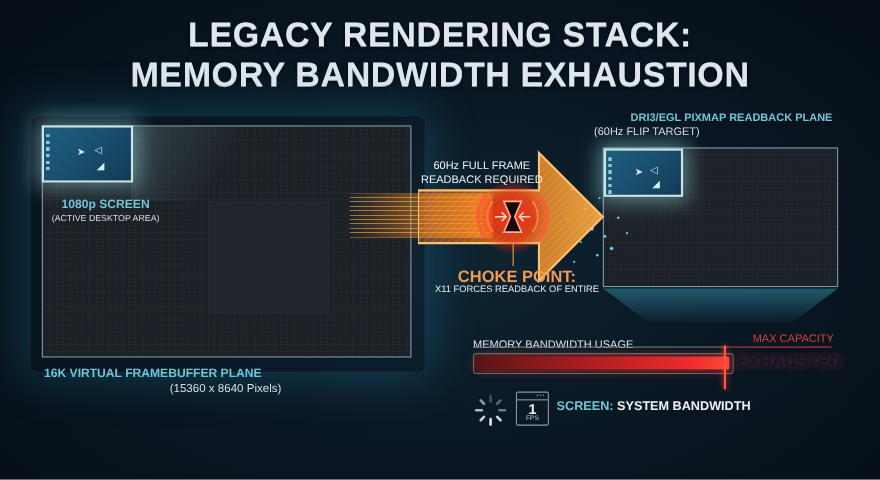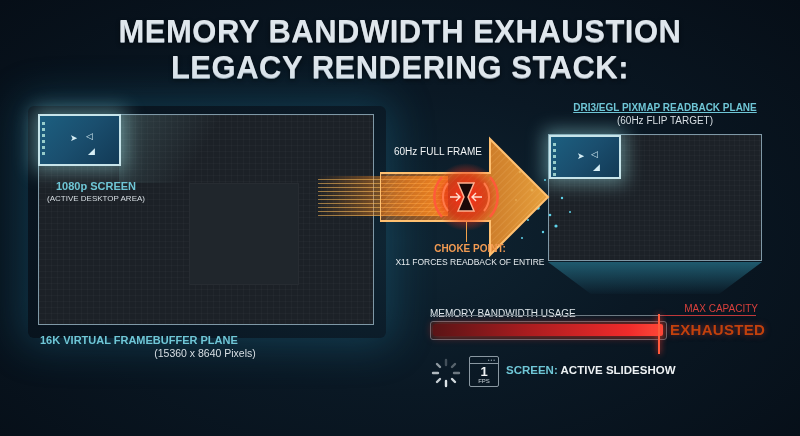--- a/index.html
+++ b/index.html
@@ -60,26 +60,26 @@
   .stream {
     position:absolute; left: 318px; top: 176px; width: 130px; height: 40px;
     background:
       repeating-linear-gradient(0deg, rgba(255,190,90,0.55) 0 1px, transparent 1px 4px),
       linear-gradient(90deg, rgba(255,140,30,0) 0%, rgba(255,140,30,0.55) 60%, rgba(255,150,40,0.8) 100%);
     filter: blur(0.3px);
   }
   .arrow { position:absolute; left: 380px; top: 133px; width: 170px; height: 128px; }
   .arrow-label { position:absolute; left: 378px; top: 146px; width: 120px; text-align:center; font-size: 10px; line-height: 12px; color:#f2f4f5; }
   .choke-line { position:absolute; left: 466px; top: 222px; width: 1px; height: 20px; background:#f3a24a; }
-  .choke-title { position:absolute; left: 390px; top: 243px; width: 160px; text-align:center; font-size: 10px; font-weight:700; color:#f39b52; }
+  .choke-title { position:absolute; left: 390px; top: 243px; width: 160px; text-align:center; font-size: 15px; font-weight:700; color:#f39b52; }
   .choke-sub { position:absolute; left: 380px; top: 257px; width: 180px; text-align:center; font-size: 8.5px; line-height: 11px; color:#e6ebee; }
 
   
-  .rp-title { position:absolute; left: 540px; top: 102px; width: 250px; text-align:center; font-size: 10px; text-decoration: underline; }
-  .rp-sub { position:absolute; left: 540px; top: 115px; width: 250px; text-align:center; font-size: 10px; color:#d8dfe4; }
+  .rp-title { position:absolute; left: 540px; top: 102px; width: 250px; text-align:center; font-size: 10px; }
+  .rp-sub { position:absolute; left: 540px; top: 115px; width: 250px; font-size: 10px; color:#d8dfe4; }
   .fb-right {
     position:absolute; left: 548px; top: 134px; width: 214px; height: 127px;
     border: 1.5px solid #7f98a6;
     background:
       linear-gradient(rgba(255,255,255,0.025) 1px, transparent 1px) 0 0/5px 5px,
       linear-gradient(90deg, rgba(255,255,255,0.025) 1px, transparent 1px) 0 0/5px 5px,
       #1c2127;
   }
   .desk-right { left: 549px; top: 135px; width: 72px; height: 44px; }
   .rp-beam {
@@ -94,40 +94,40 @@
   .bw-rule { position:absolute; left: 430px; top: 315px; width: 326px; height: 1px;
     background: linear-gradient(90deg, #6b7c86 0%, #6b7c86 70%, #c0383a 72%, #c0383a 100%); }
   .max-label { position:absolute; left: 668px; top: 303px; width: 90px; text-align:right; font-size: 10px; color:#d8403c; }
   .bar-track { position:absolute; left: 430px; top: 321px; width: 237px; height: 19px;
     border: 1.5px solid #5e6b74; border-radius: 3px; background:#1b1e22; }
   .bar-fill { position:absolute; left: 2px; top: 2px; height: 12px; border-radius: 2px;
     background: linear-gradient(90deg, #5a1416 0%, #a81c1f 40%, #ef2b2b 85%, #ff4a3a 100%);
     box-shadow: 0 0 10px rgba(255,50,40,0.6); }
   .cap-line { position:absolute; left: 658px; top: 314px; width: 2px; height: 40px; background:#ff5a3c;
     box-shadow: 0 0 6px #ff3b2b; }
-  .exhausted { position:absolute; left: 670px; top: 321px; font-size: 15px; font-weight:700; color:#c2410c;
+  .exhausted { position:absolute; left: 670px; top: 321px; font-size: 15px; font-weight:700; color:#0f172a;
     text-shadow: 0 0 6px rgba(230,60,50,0.5); letter-spacing: 0.3px; }
 
   
   .spinner { position:absolute; left: 430px; top: 357px; width: 32px; height: 32px; }
   .fps-box { position:absolute; left: 469px; top: 356px; width: 30px; height: 31px;
     border: 1.5px solid #8a98a2; border-radius: 2px; text-align:center; }
   .fps-box .dots { position:absolute; right: 2px; top: 1px; font-size: 5px; color:#8a98a2; letter-spacing:1px; line-height:5px; }
   .fps-box .bar { position:absolute; left:0; top:6px; width:100%; height:1px; background:#8a98a2; }
   .fps-num { position:absolute; left:0; top: 8px; width:100%; font-size: 13px; font-weight:700; color:#f0f3f5; line-height:13px; }
   .fps-unit { position:absolute; left:0; top: 21px; width:100%; font-size: 6px; color:#c9d2d8; }
   .result { position:absolute; left: 506px; top: 364px; font-size: 11.5px; font-weight:700; color:#eef2f4; }
   .result .k { color:#6fc6d6; }
 </style>
 </head>
 <body>
 
 <div class="title">
+  <div>LEGACY RENDERING STACK:</div>
   <div>MEMORY BANDWIDTH EXHAUSTION</div>
-  <div>LEGACY RENDERING STACK:</div>
 </div>
 
 <div class="fb-glow"></div>
 <div class="fb-left">
   <div class="beam"></div>
   <div class="chip"></div>
 </div>
 <div class="desk desk-left">
   <div class="dock"></div>
   <span class="sym" style="left:30px;top:17px;">➤</span>
@@ -191,20 +191,21 @@
   <path d="M62 44 A30 30 0 0 0 62 84" fill="none" stroke="#ff5a3a" stroke-width="2.5"></path>
   <path d="M110 44 A30 30 0 0 1 110 84" fill="none" stroke="#ff5a3a" stroke-width="2.5"></path>
   <path d="M68 50 A22 22 0 0 0 68 78" fill="none" stroke="#ff7a4a" stroke-width="2"></path>
   <path d="M104 50 A22 22 0 0 1 104 78" fill="none" stroke="#ff7a4a" stroke-width="2"></path>
   <path d="M78 50 L94 50 L88 64 L94 78 L78 78 L84 64 Z" fill="#1a0808" stroke="#ffb090" stroke-width="1.5"></path>
   <path d="M70 64 L80 64 M76 60 L80 64 L76 68" stroke="#ffe0d0" stroke-width="1.4" fill="none"></path>
   <path d="M102 64 L92 64 M96 60 L92 64 L96 68" stroke="#ffe0d0" stroke-width="1.4" fill="none"></path>
 </svg>
 <div class="arrow-label">
   <div>60Hz FULL FRAME</div>
+  <div>READBACK REQUIRED</div>
 </div>
 <div class="choke-line"></div>
 <div class="choke-title">CHOKE POINT:</div>
 <div class="choke-sub">
   <div>X11 FORCES READBACK OF ENTIRE</div>
 </div>
 
 <div class="bw-label">MEMORY BANDWIDTH USAGE</div>
 <div class="max-label">MAX CAPACITY</div>
 <div class="bw-rule"></div>
@@ -227,14 +228,14 @@
   </g>
 </svg>
 <div class="fps-box">
   <span class="dots">•••</span>
   <div class="bar"></div>
   <div class="fps-num">1</div>
   <div class="fps-unit">FPS</div>
 </div>
 <div class="result">
   <span class="k">SCREEN:</span>
-  <span>ACTIVE SLIDESHOW</span>
+  <span>SYSTEM BANDWIDTH</span>
 </div>
 
 </body></html>

